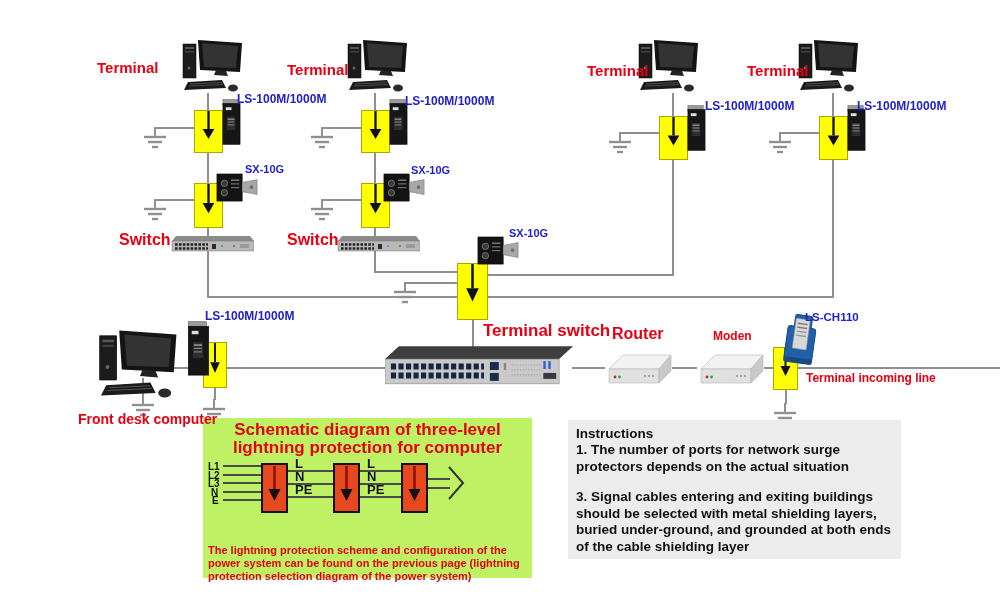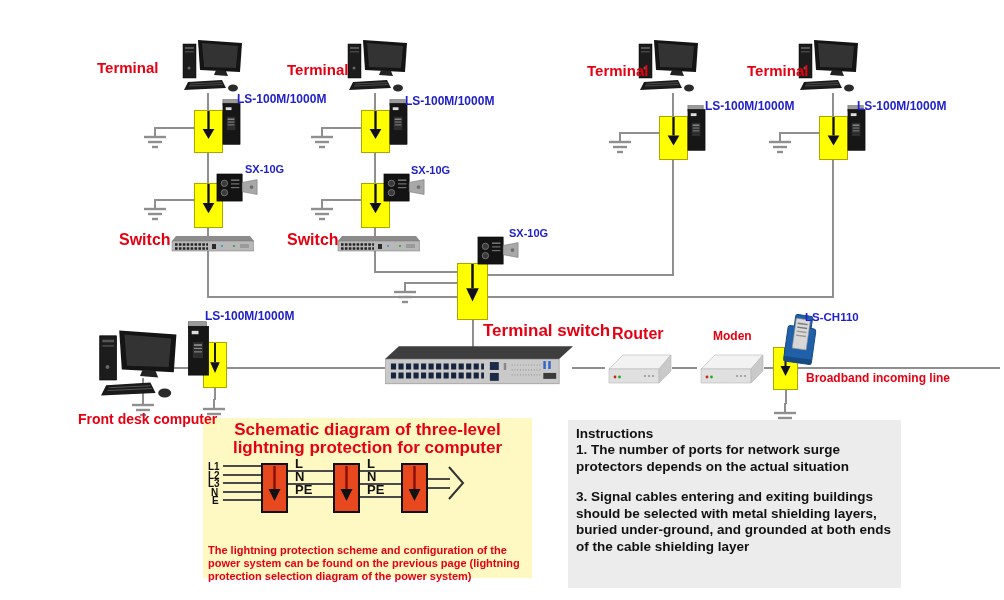--- a/index.html
+++ b/index.html
@@ -8,22 +8,22 @@
   .w{position:absolute;background:#8f8f8f;}
   .wh{height:2px;}
   .wv{width:2px;}
   .gnd{position:absolute;width:24px;height:22px;}
   .prot{position:absolute;background:#ffff00;border:1px solid #a8a800;box-sizing:border-box;z-index:3;}
   .prot svg{display:block;width:100%;height:100%;}
   .dev{position:absolute;z-index:4;}
   .rlab{position:absolute;color:#e60012;z-index:6;white-space:nowrap;}
   .blab{position:absolute;color:#2121cc;z-index:6;font-size:12px;white-space:nowrap;}
   .panel{position:absolute;box-sizing:border-box;z-index:2;}
-  .schem{left:203px;top:418px;width:329px;height:160px;background:#fef9c3;}
-  .instr{left:568px;top:420px;width:333px;height:168px;background:#ececec;
+  .schem{left:203px;top:418px;width:329px;height:160px;background:#bef264;}
+  .instr{left:568px;top:420px;width:333px;height:139px;background:#ececec;
          color:#111;font-size:13.5px;line-height:1.22;padding:6px 8px;}
   .instr .item{margin-bottom:14px;}
   .instr .item:last-child{margin-bottom:0;}
   .schem-title{position:absolute;left:10px;top:3px;width:309px;text-align:center;
                color:#e60012;font-size:17px;line-height:1.08;}
   .sin{position:absolute;color:#111;font-size:10px;line-height:1;}
   .sbus{position:absolute;color:#111;font-size:13px;line-height:1;}
   .scap{position:absolute;color:#111;font-size:10.5px;line-height:1.15;}
   .snote{position:absolute;color:#e60012;font-size:11px;line-height:1.2;}
   .sout{position:absolute;color:#111;font-size:9.5px;line-height:1.15;}
@@ -305,21 +305,21 @@
   <div class="rlab" style="left:97px;top:59px;font-size:15px">Terminal</div>
   <div class="rlab" style="left:287px;top:61px;font-size:15px">Terminal</div>
   <div class="rlab" style="left:587px;top:62px;font-size:15px">Terminal</div>
   <div class="rlab" style="left:747px;top:62px;font-size:15px">Terminal</div>
   <div class="rlab" style="left:119px;top:231px;font-size:16px">Switch</div>
   <div class="rlab" style="left:287px;top:231px;font-size:16px">Switch</div>
   <div class="rlab" style="left:483px;top:321px;font-size:17px">Terminal switch</div>
   <div class="rlab" style="left:612px;top:325px;font-size:16px">Router</div>
   <div class="rlab" style="left:713px;top:329px;font-size:12px">Moden</div>
   <div class="rlab" style="left:78px;top:411px;font-size:14px">Front desk computer</div>
-  <div class="rlab" style="left:806px;top:371px;font-size:12px">Broadband incoming line</div>
+  <div class="rlab" style="left:806px;top:371px;font-size:12px">Terminal incoming line</div>
 
   <div class="blab" style="left:237px;top:92px">LS-100M/1000M</div>
   <div class="blab" style="left:405px;top:94px">LS-100M/1000M</div>
   <div class="blab" style="left:705px;top:99px">LS-100M/1000M</div>
   <div class="blab" style="left:857px;top:99px">LS-100M/1000M</div>
   <div class="blab" style="left:205px;top:309px">LS-100M/1000M</div>
   <div class="blab" style="left:245px;top:163px;font-size:11px">SX-10G</div>
   <div class="blab" style="left:411px;top:164px;font-size:11px">SX-10G</div>
   <div class="blab" style="left:509px;top:227px;font-size:11px">SX-10G</div>
   <div class="blab" style="left:805px;top:311px;font-size:11.5px">LS-CH110</div>

